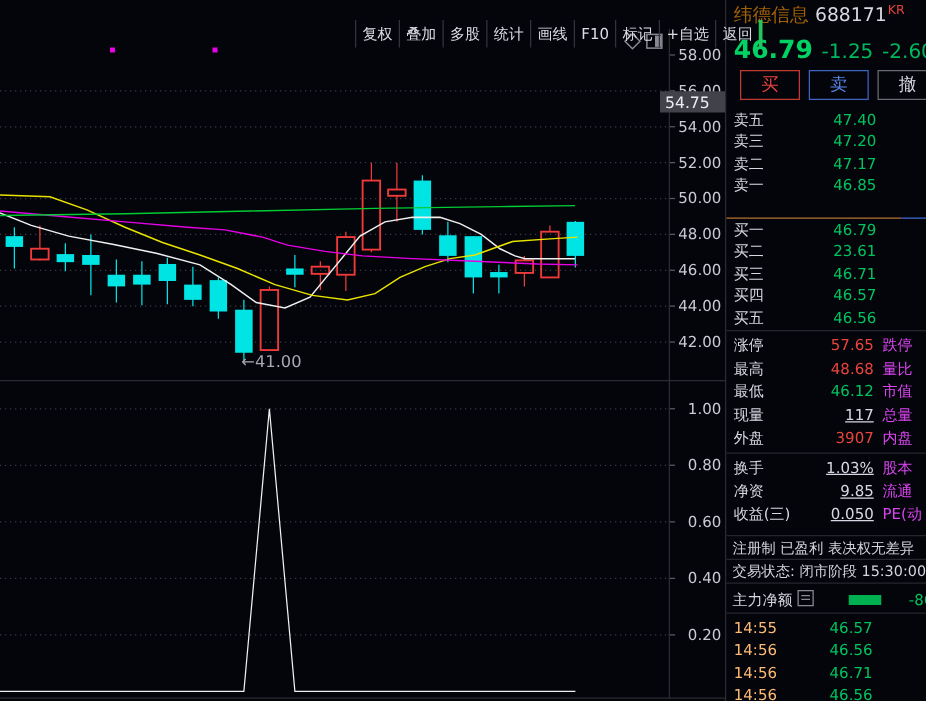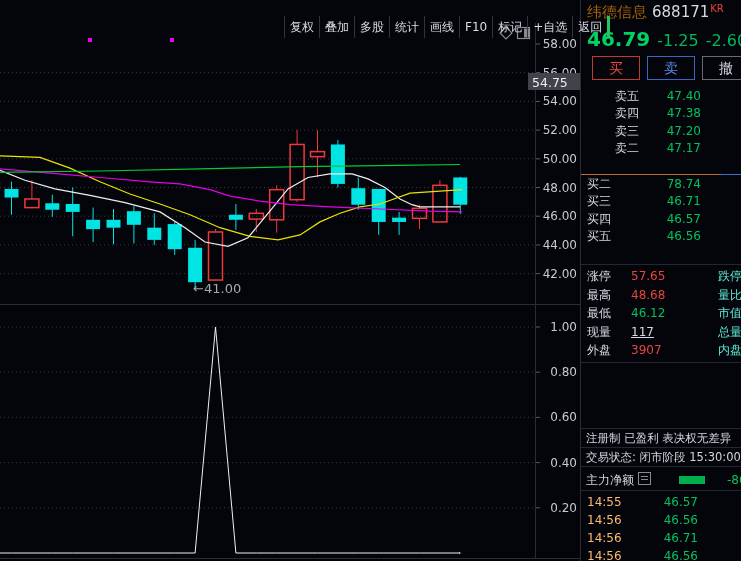--- a/index.html
+++ b/index.html
@@ -23,37 +23,37 @@
   .kr{color:#e8453c;font-size:10px;font-weight:normal;vertical-align:top;margin-left:1px;}
   .priceRow{position:absolute;top:27px;left:6px;white-space:nowrap;}
   .lp{color:#00d264;font-size:20px;font-weight:bold;}
   .chg{color:#00b85c;font-size:16px;margin-left:7px;}
   .btnRow{position:absolute;top:56px;left:11px;display:flex;gap:7px;}
   .btn{width:48px;height:24px;background:transparent;font-size:14px;line-height:20px;text-align:center;border:1px solid;padding:0;font-family:inherit;}
   .btn.buy{color:#e8453c;border-color:#c03a32;}
   .btn.sell{color:#5b86e8;border-color:#3d64c0;}
   .btn.cancel{color:#d8d8e2;border-color:#6a6a74;}
 
-  #asks{position:absolute;top:88px;left:0;right:0;margin-left:28px;}
+  #asks{position:absolute;top:88px;left:0;right:0;}
   #bids{position:absolute;top:176px;left:0;right:0;}
   .bookRow{display:flex;height:17.4px;line-height:17.4px;padding:0 41px 0 6px;}
   .bookRow .lab{color:#d8d8e2;}
   .bookRow .val{flex:1;text-align:right;color:#00c25e;}
   .orangeDivider{position:absolute;top:174px;left:0;width:161px;height:1px;}
   .od1{position:absolute;left:0;top:0;width:140px;height:1px;background:#b5722e;}
   .od2{position:absolute;left:140px;top:0;right:0;height:1px;background:#3c6bd8;}
 
   .hr{position:absolute;left:0;right:0;height:1px;background:#262630;}
 
   #stats1{position:absolute;top:267px;left:0;right:0;}
   #stats2{position:absolute;top:365px;left:0;right:0;}
   .statRow{display:flex;height:18.6px;line-height:18.6px;padding-left:6px;}
   .s-l1{min-width:44px;color:#d8d8e2;white-space:nowrap;}
-  .s-v1{flex:1;white-space:nowrap;}
-  .s-l2{flex:0 0 36px;margin-left:7px;color:#5eead4;white-space:nowrap;text-align:right;}
+  .s-v1{flex:1;text-align:right;white-space:nowrap;}
+  .s-l2{flex:0 0 36px;margin-left:7px;color:#d946ef;white-space:nowrap;}
   .c-red{color:#e8453c;} .c-green{color:#00c25e;} .c-white{color:#d8d8e2;text-decoration:underline;}
 
   .tagsRow{position:absolute;top:431px;left:0;width:180px;padding-left:5px;color:#d4d4de;font-size:11.5px;line-height:15px;white-space:nowrap;}
   .statusRow{position:absolute;top:450px;left:0;width:180px;padding-left:5px;color:#d4d4de;font-size:11.5px;line-height:15px;white-space:nowrap;}
 
   .flowRow{position:absolute;top:470px;left:0;width:200px;height:20px;line-height:20px;padding-left:5px;white-space:nowrap;}
   .flow-label{color:#d8d8e2;}
   .flow-icon{display:inline-block;width:11px;height:11px;border:1px solid #8a8a94;margin-left:4px;vertical-align:-1px;position:relative;}
   .flow-icon::before,.flow-icon::after{content:"";position:absolute;left:2px;right:2px;height:1px;background:#8a8a94;}
   .flow-icon::before{top:3px;} .flow-icon::after{top:6px;}
@@ -208,40 +208,44 @@
       <button class="btn sell">卖</button>
       <button class="btn cancel">撤</button>
     </div>
 
     <div id="asks">
         <div class="bookRow">
           <span class="lab">卖五</span>
           <span class="val">47.40</span>
         </div>
         <div class="bookRow">
-          <span class="lab">卖四</span>
-          <span class="val">47.38</span>
-        </div>
-        <div class="bookRow">
           <span class="lab">卖三</span>
           <span class="val">47.20</span>
         </div>
         <div class="bookRow">
           <span class="lab">卖二</span>
           <span class="val">47.17</span>
+        </div>
+        <div class="bookRow">
+          <span class="lab">卖一</span>
+          <span class="val">46.85</span>
         </div>
       </div>
     <div class="orangeDivider">
         <span class="od1"></span>
         <span class="od2"></span>
       </div>
     <div id="bids">
         <div class="bookRow">
+          <span class="lab">买一</span>
+          <span class="val">46.79</span>
+        </div>
+        <div class="bookRow">
           <span class="lab">买二</span>
-          <span class="val">78.74</span>
+          <span class="val">23.61</span>
         </div>
         <div class="bookRow">
           <span class="lab">买三</span>
           <span class="val">46.71</span>
         </div>
         <div class="bookRow">
           <span class="lab">买四</span>
           <span class="val">46.57</span>
         </div>
         <div class="bookRow">
@@ -272,20 +276,37 @@
           <span class="s-v1 c-white">117</span>
           <span class="s-l2">总量</span>
         </div>
         <div class="statRow">
           <span class="s-l1">外盘</span>
           <span class="s-v1 c-red">3907</span>
           <span class="s-l2">内盘</span>
         </div>
       </div>
     <div class="hr" style="top:362px"></div>
+    <div id="stats2">
+        <div class="statRow">
+          <span class="s-l1">换手</span>
+          <span class="s-v1 c-white">1.03%</span>
+          <span class="s-l2">股本</span>
+        </div>
+        <div class="statRow">
+          <span class="s-l1">净资</span>
+          <span class="s-v1 c-white">9.85</span>
+          <span class="s-l2">流通</span>
+        </div>
+        <div class="statRow">
+          <span class="s-l1">收益(三)</span>
+          <span class="s-v1 c-white">0.050</span>
+          <span class="s-l2">PE(动</span>
+        </div>
+      </div>
     <div class="hr" style="top:428px"></div>
 
     <div class="tagsRow">注册制 已盈利 表决权无差异</div>
     <div class="hr" style="top:447px"></div>
     <div class="statusRow">交易状态: 闭市阶段 15:30:00</div>
     <div class="hr" style="top:466px"></div>
 
     <div class="flowRow">
       <span class="flow-label">主力净额</span><span class="flow-icon"></span><span class="flow-bar"></span><span class="flow-val">-86</span>
     </div>

